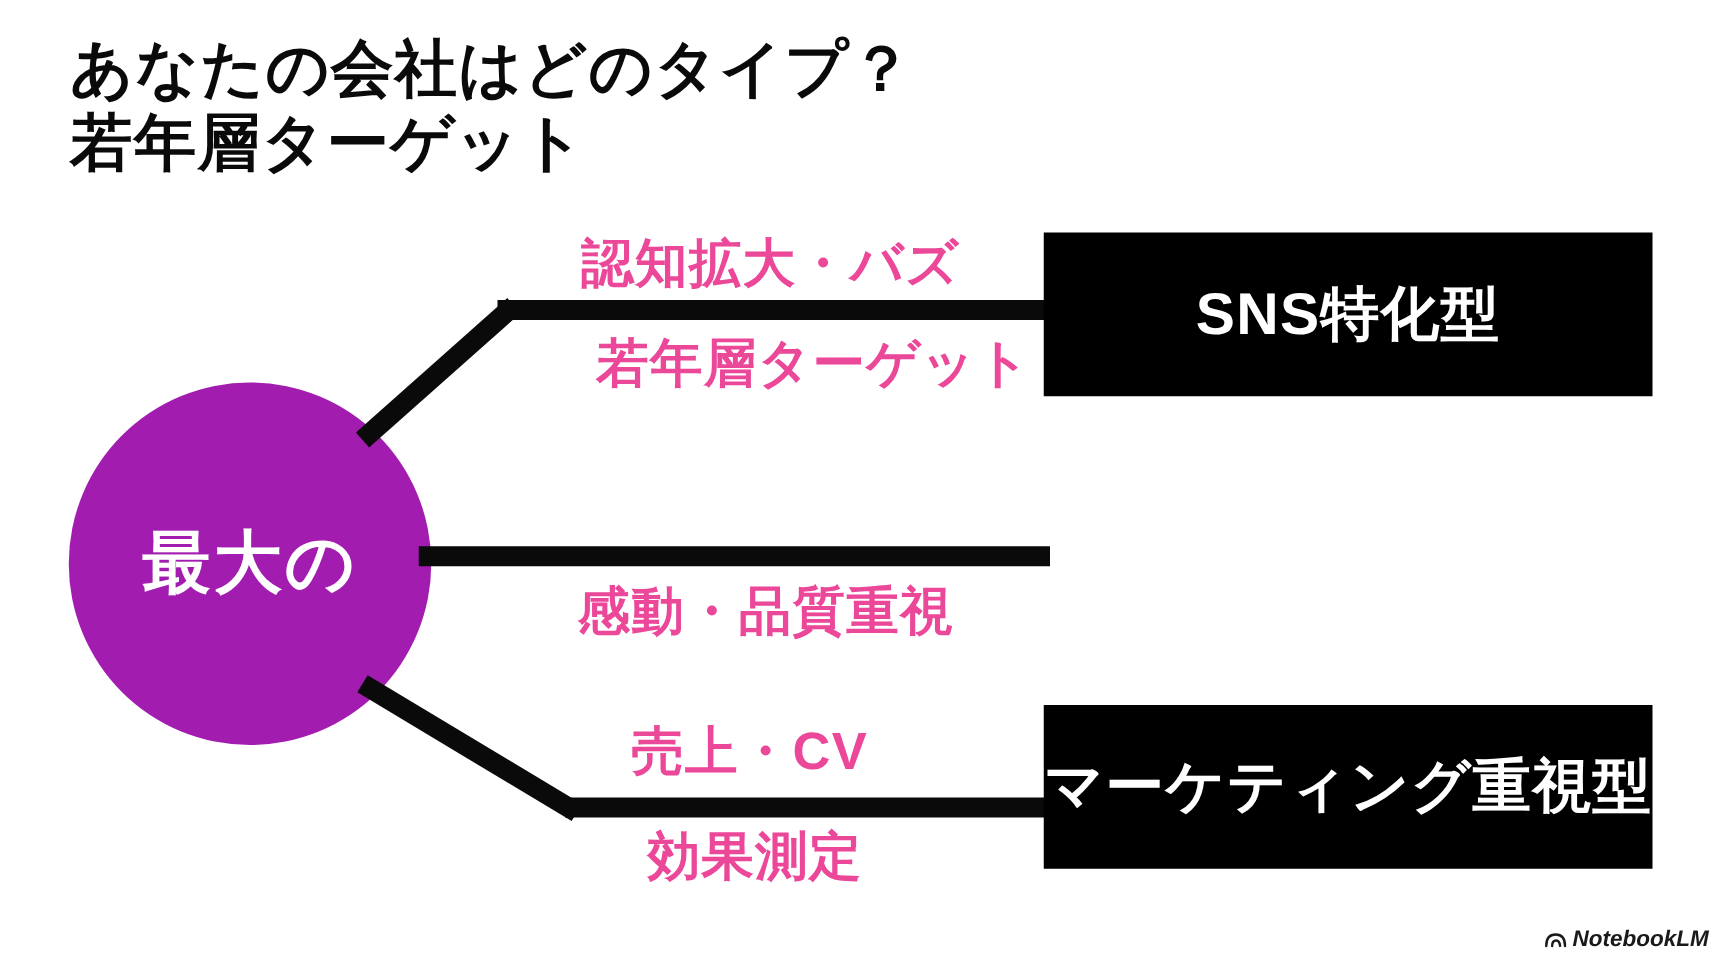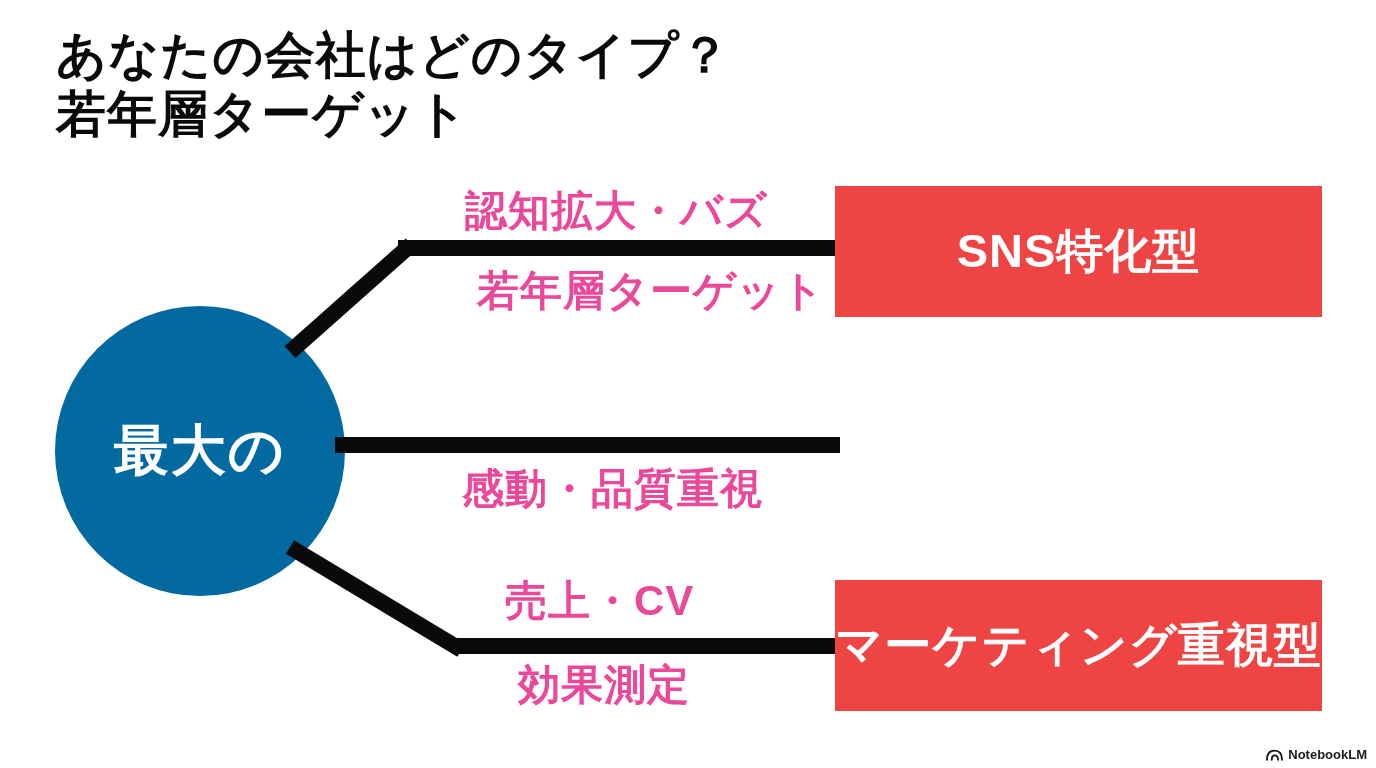--- a/index.html
+++ b/index.html
@@ -6,50 +6,50 @@
   .stage{
     position:relative;width:1376px;height:768px;background:#ffffff;overflow:hidden;
     font-family:"Liberation Sans","DejaVu Sans",sans-serif;color:#0a0a0a;
   }
   .page-title{
     position:absolute;left:56px;top:26px;font-size:50px;font-weight:900;
     line-height:1.18;letter-spacing:1px;color:#0a0a0a;white-space:nowrap;
   }
   .center-node{
     position:absolute;left:55px;top:306px;width:290px;height:290px;border-radius:50%;
-    background:#0369a1;display:flex;flex-direction:column;align-items:center;justify-content:center;
+    background:#a21caf;display:flex;flex-direction:column;align-items:center;justify-content:center;
     color:#ffffff;font-size:55px;font-weight:900;line-height:1.22;letter-spacing:2px;
   }
   .connector{position:absolute;background:#0a0a0a;height:16px;}
   .conn-d1{left:290px;top:344px;width:162px;transform:rotate(-41.6deg);transform-origin:left center;}
   .conn-h1{left:398px;top:240px;width:442px;}
   .conn-h2{left:335px;top:437px;width:505px;}
   .conn-d3{left:290px;top:539px;width:200px;transform:rotate(31deg);transform-origin:left center;}
   .conn-h3{left:452px;top:638px;width:388px;}
   .branch-label{
     position:absolute;font-size:42px;font-weight:900;line-height:1.1;
     color:#ec4899;white-space:nowrap;letter-spacing:1px;
   }
   .lbl-1a{left:465px;top:188px;}
   .lbl-1b{left:462px;top:268px;margin-left:15px;}
   .lbl-2a{left:466px;top:382px;}
   .lbl-2b{left:462px;top:466px;}
   .lbl-3a{left:505px;top:578px;}
   .lbl-3b{left:518px;top:662px;}
   .result-box{
-    position:absolute;left:835px;width:487px;height:131px;background:#ef4444;
+    position:absolute;left:835px;width:487px;height:131px;background:#000000;
     color:#ffffff;display:flex;align-items:center;justify-content:center;
     font-size:47px;font-weight:900;letter-spacing:1px;white-space:nowrap;
   }
   .box-1{top:186px;}
   .box-2{top:383px;}
-  .box-3{top:580px;align-items:center;}
+  .box-3{top:564px;align-items:center;}
   .footer-brand{
     position:absolute;right:9px;bottom:6px;display:flex;align-items:center;gap:4px;
-    font-size:13px;font-weight:700;color:#1a1a1a;
+    font-size:18px;font-weight:700;color:#1a1a1a;font-style:italic;
   }
   .footer-brand svg{display:block;}
 </style>
 </head>
 <body>
 
 <div class="stage">
 
   <div class="page-title">
     <div>あなたの会社はどのタイプ？</div>

